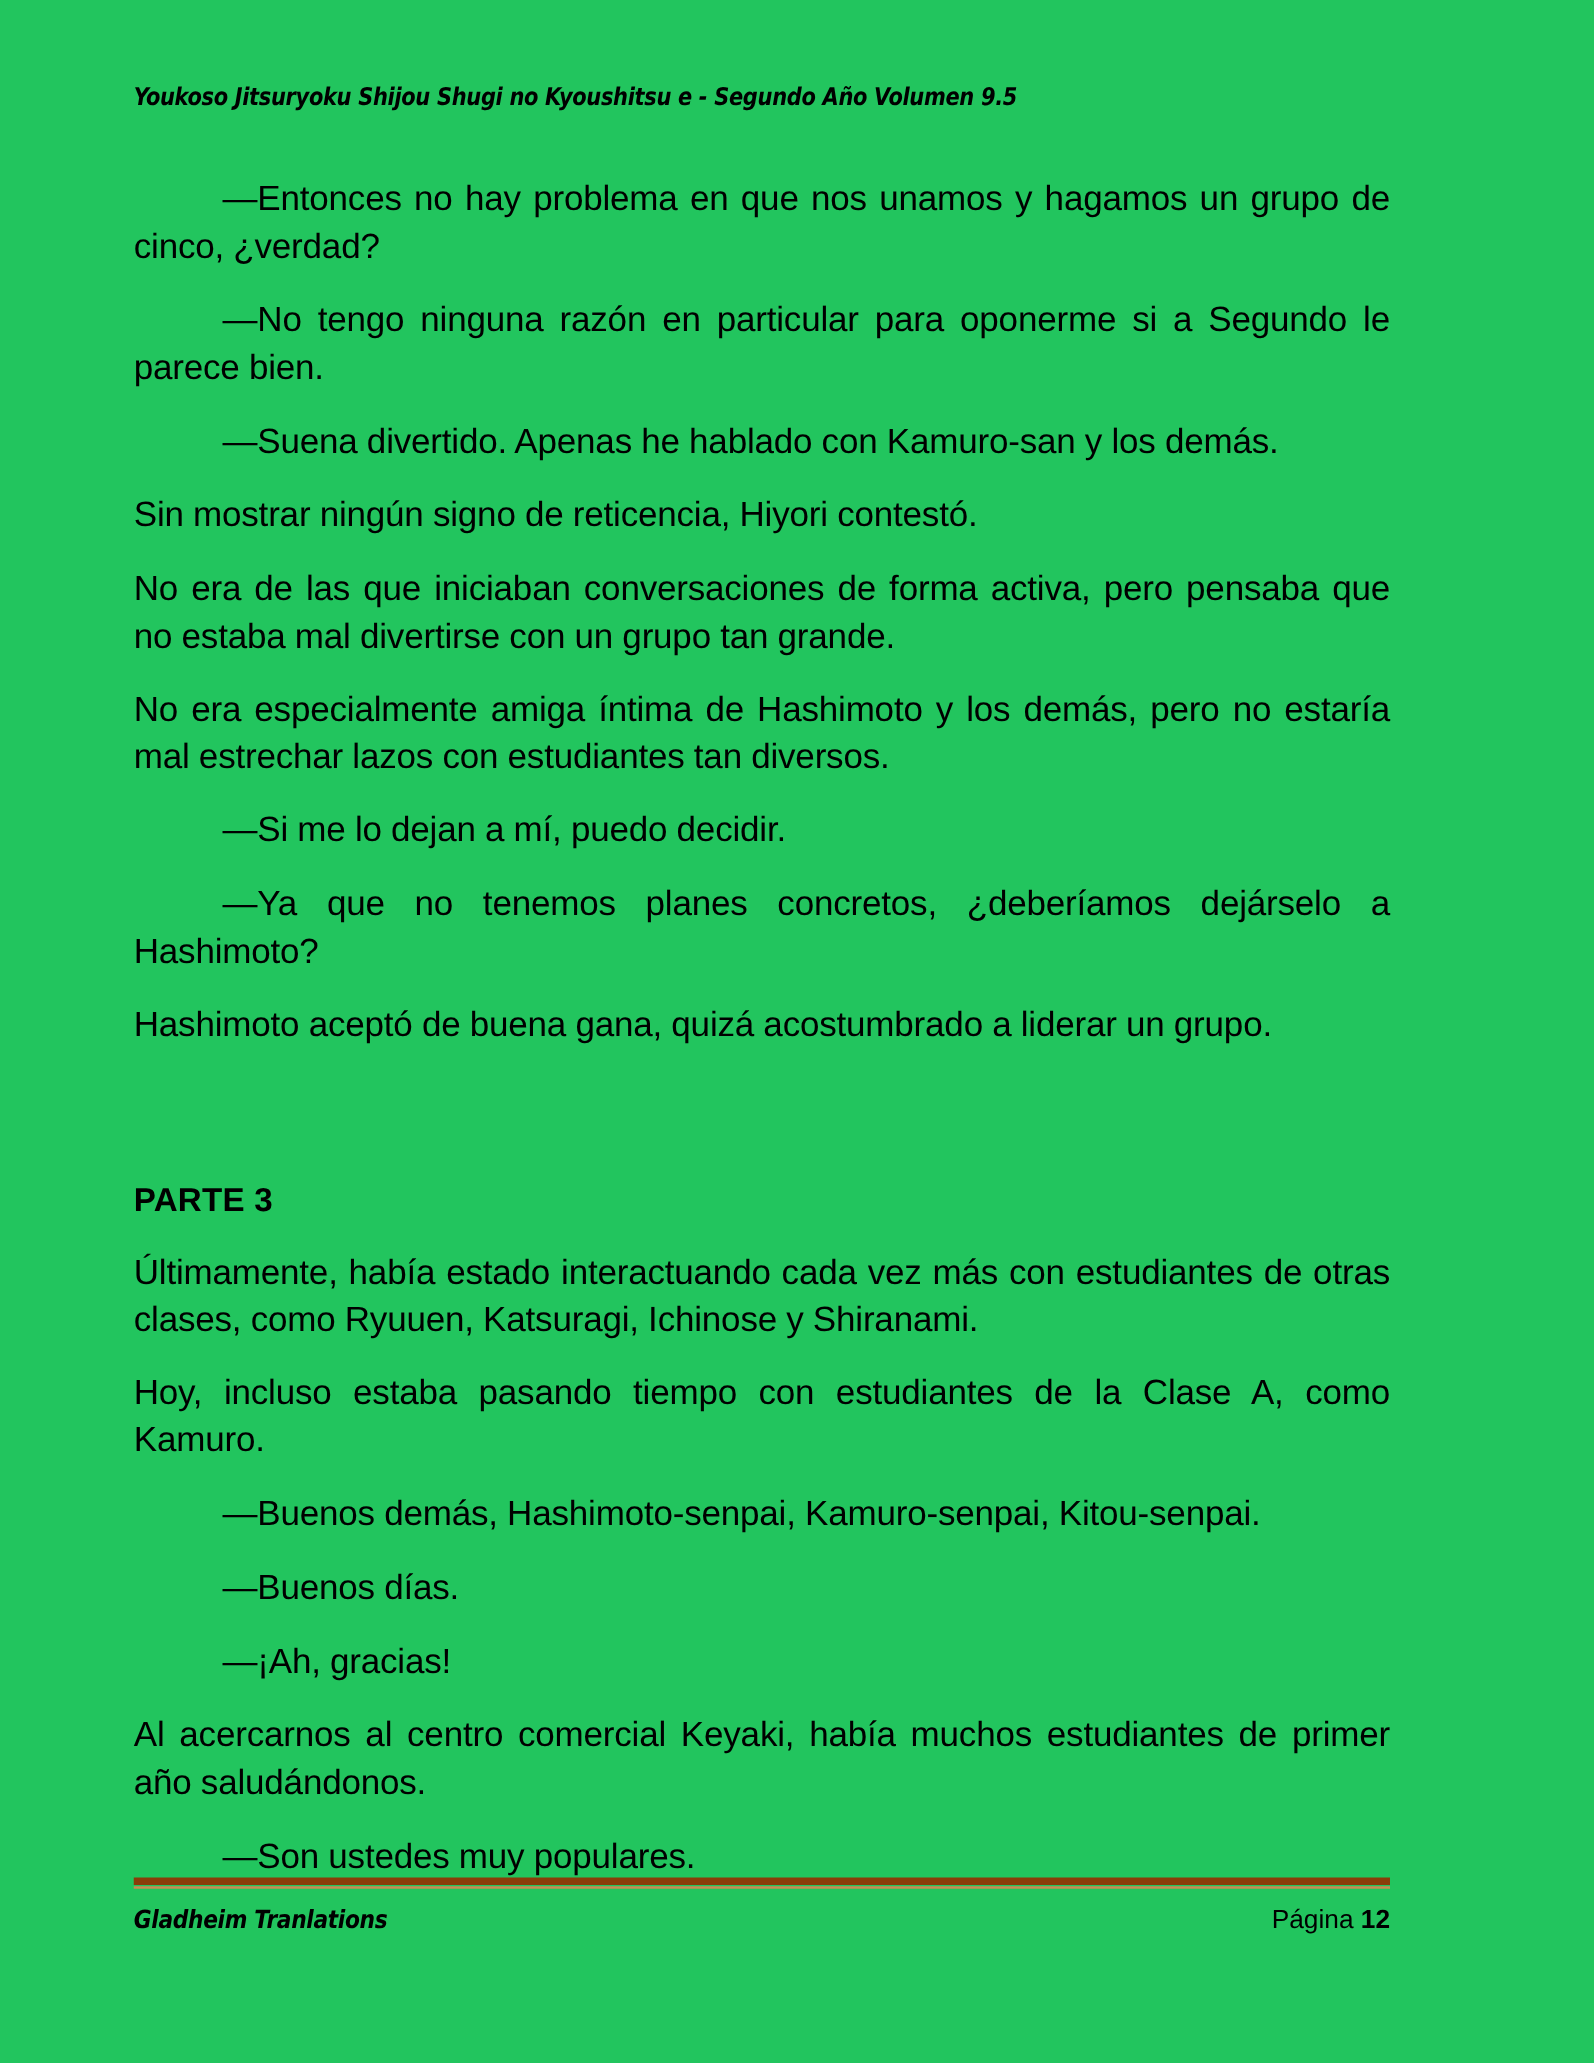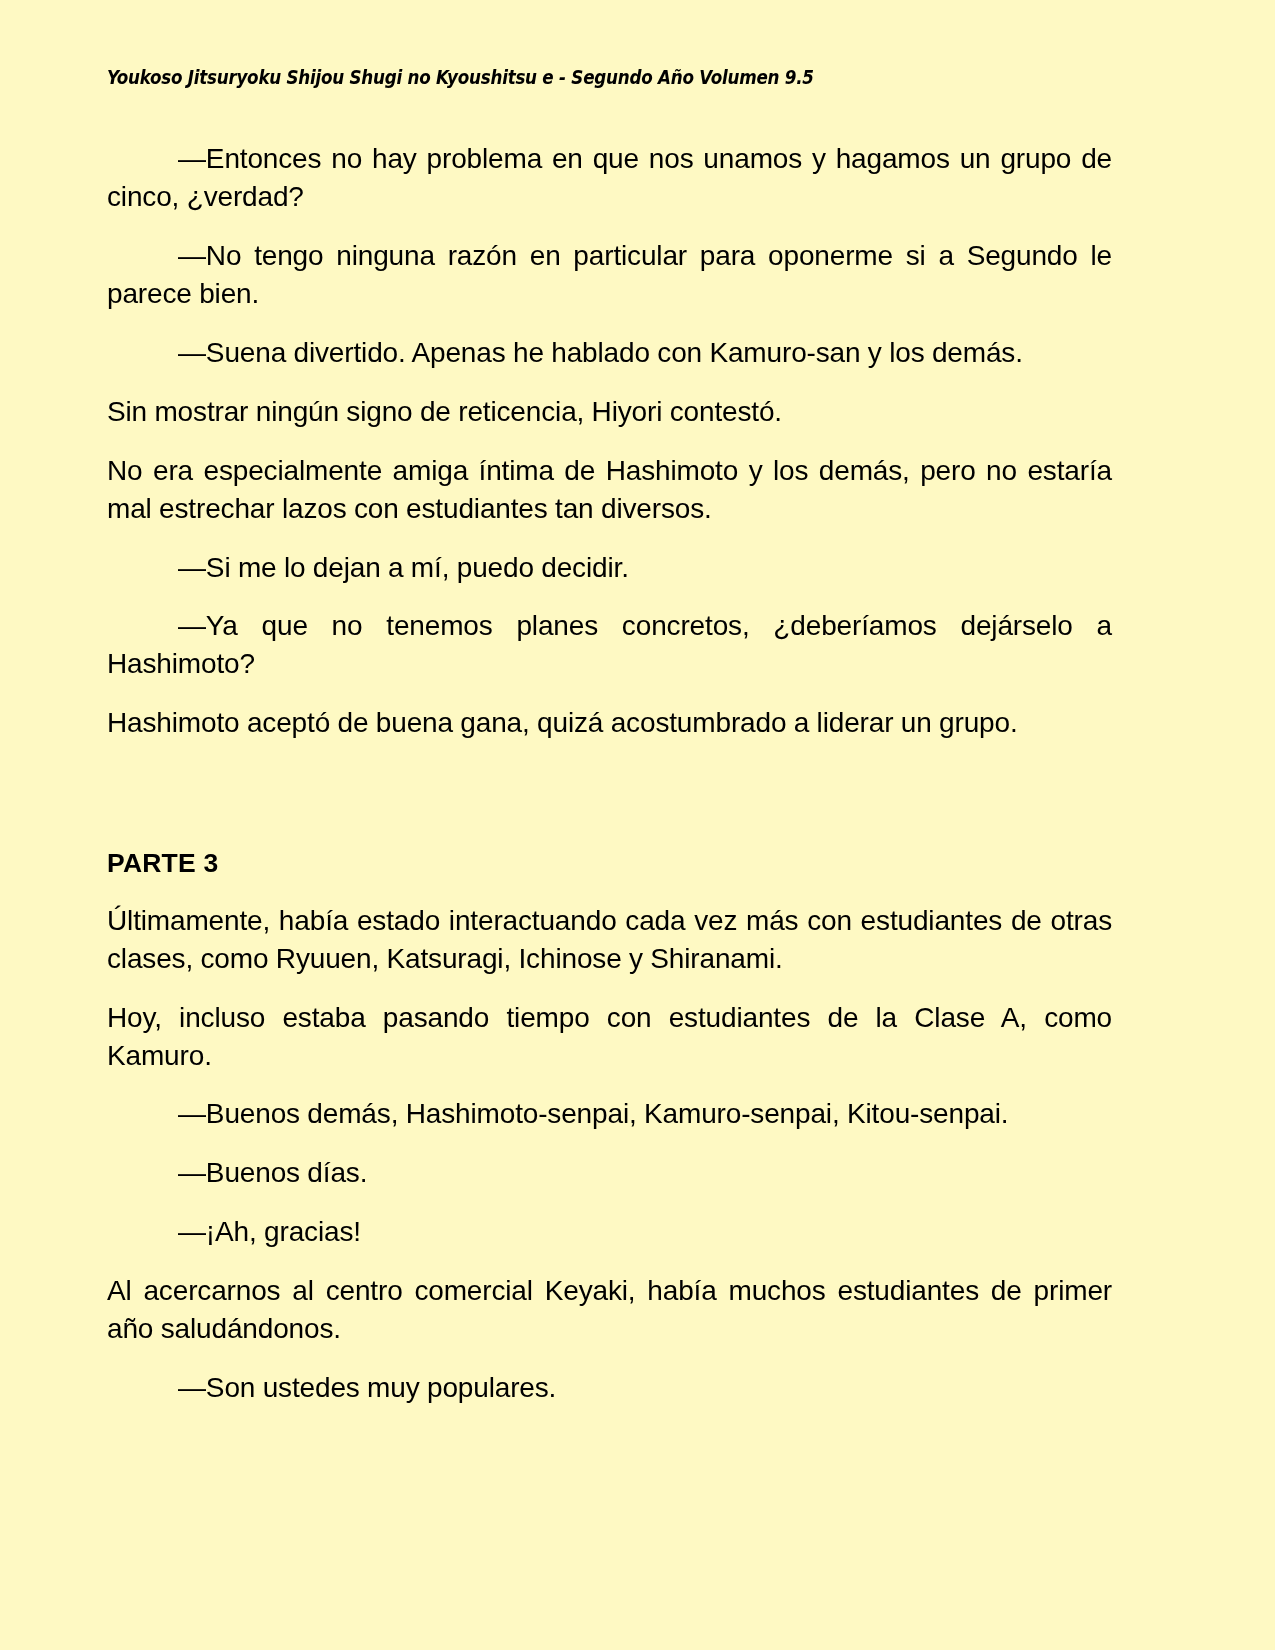--- a/index.html
+++ b/index.html
@@ -13,21 +13,21 @@
     font-family: "Liberation Sans", sans-serif;
     color: #000000;
     -webkit-font-smoothing: antialiased;
   }
 
   .page {
     position: relative;
     width: 1275px;
     height: 1650px;
     box-sizing: border-box;
-    background: #fef9c3;
+    background: #22c55e;
     overflow: hidden;
   }
 
   
   .doc-header {
     position: absolute;
     left: 107px;
     top: 68px;
     width: 1005px;
     height: 34px;
@@ -147,20 +147,21 @@
     <span class="header-title">Youkoso Jitsuryoku Shijou Shugi no Kyoushitsu e - Segundo Año Volumen 9.5</span>
   </div>
 
   <div class="content">
 
     <div>
       <p class="para indent">—Entonces no hay problema en que nos unamos y hagamos un grupo de cinco, ¿verdad?</p>
       <p class="para indent">—No tengo ninguna razón en particular para oponerme si a Segundo le parece bien.</p>
       <p class="para indent">—Suena divertido. Apenas he hablado con Kamuro-san y los demás.</p>
       <p class="para">Sin mostrar ningún signo de reticencia, Hiyori contestó.</p>
+      <p class="para">No era de las que iniciaban conversaciones de forma activa, pero pensaba que no estaba mal divertirse con un grupo tan grande.</p>
       <p class="para">No era especialmente amiga íntima de Hashimoto y los demás, pero no estaría mal estrechar lazos con estudiantes tan diversos.</p>
       <p class="para indent">—Si me lo dejan a mí, puedo decidir.</p>
       <p class="para indent">—Ya que no tenemos planes concretos, ¿deberíamos dejárselo a Hashimoto?</p>
       <p class="para">Hashimoto aceptó de buena gana, quizá acostumbrado a liderar un grupo.</p>
     </div>
 
     <div class="scene-break"></div>
 
     <h2 class="section-heading">PARTE 3</h2>
 
@@ -169,14 +170,26 @@
       <p class="para">Hoy, incluso estaba pasando tiempo con estudiantes de la Clase A, como Kamuro.</p>
       <p class="para indent">—Buenos demás, Hashimoto-senpai, Kamuro-senpai, Kitou-senpai.</p>
       <p class="para indent">—Buenos días.</p>
       <p class="para indent">—¡Ah, gracias!</p>
       <p class="para">Al acercarnos al centro comercial Keyaki, había muchos estudiantes de primer año saludándonos.</p>
       <p class="para indent">—Son ustedes muy populares.</p>
     </div>
 
   </div>
 
+  <div class="doc-footer">
+    <div class="footer-rule">
+      <div class="rule-thick" style="background: rgb(138, 60, 9);"></div>
+      <div class="rule-thin" style="background: rgb(201, 139, 84);"></div>
+    </div>
+    <div class="footer-row">
+      <span class="footer-brand">Gladheim Tranlations</span>
+      <span class="footer-page">
+        <span class="page-word">Página</span><span>&nbsp;</span><span class="page-num">12</span>
+      </span>
+    </div>
+  </div>
 
 </div>
 
 </body></html>

